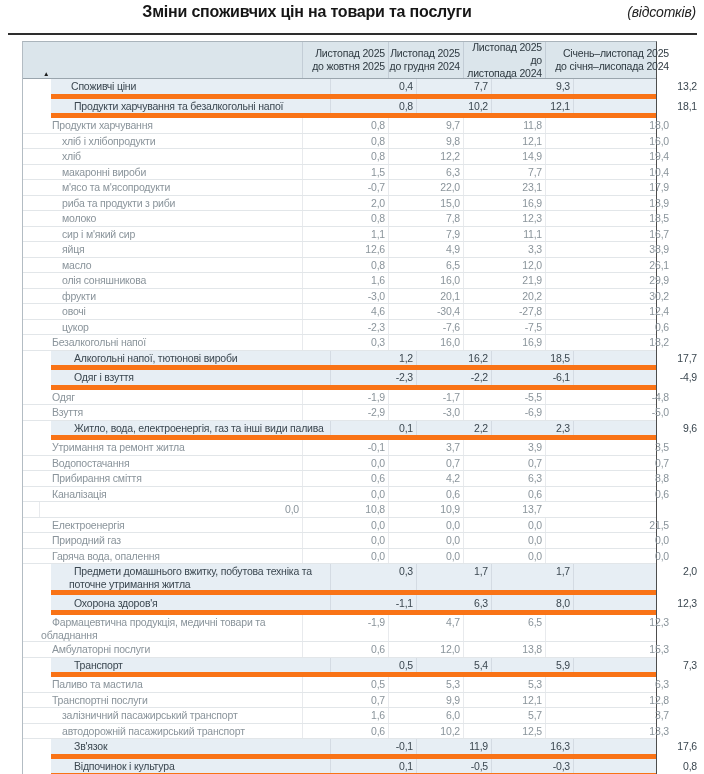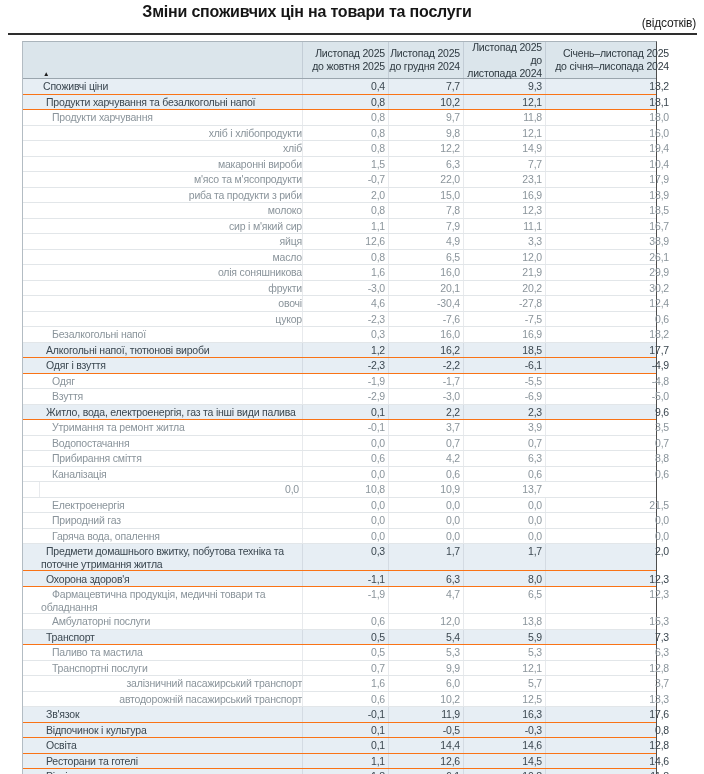--- a/index.html
+++ b/index.html
@@ -7,22 +7,22 @@
     width:704px;height:774px;overflow:hidden;position:relative;
     font-family:"Liberation Sans","DejaVu Sans",sans-serif;
     letter-spacing:-0.2px;
     -webkit-font-smoothing:antialiased;
   }
   .page-title{
     margin:0;padding-top:3px;padding-right:90px;
     text-align:center;font-size:16px;font-weight:bold;color:#161616;
   }
   .unit-note{
-    position:absolute;top:16px;right:8px;
-    font-size:12px;color:#222;
+    position:absolute;top:4px;right:8px;
+    font-size:14px;color:#222;font-style:italic;
   }
   .top-rule{
     position:absolute;top:33px;left:8px;right:7px;height:2px;
     background:#2e2e2e;
   }
   .table-wrap{
     position:absolute;top:41px;left:22px;width:633px;
     border-left:1px solid #b3bcc3;border-right:1px solid #4d4d4d;
     border-top:1px solid #aab4bb;
     font-size:10.5px;
@@ -49,39 +49,40 @@
     position:absolute;left:4px;bottom:1px;font-size:6.5px;color:#1c1c1c;line-height:7px;
     cursor:pointer;
   }
   .row{
     min-height:15.5px;box-sizing:border-box;
     border-bottom:1px solid #e2e6e9;
     background:#fff;color:#8a949b;
   }
   .row.hl{
     background:var(--hl-bg,#e7eef4);
-    border-bottom:1px solid #f97316;
+    border-bottom:5px solid #f97316;
     color:#3b4750;
+    margin-left:28px;
   }
   .cell{
     padding-top:1.25px;line-height:12.5px;box-sizing:border-box;min-height:14.5px;
   }
   .cell.num{
     text-align:right;padding-right:3px;
     border-left:1px solid rgba(110,125,140,.16);
     align-self:stretch;height:100%;
   }
   .cell.lbl{
     padding-left:2px;white-space:nowrap;overflow:hidden;
   }
   .row.wrap .cell.lbl{white-space:normal;}
   .lvl0 .cell.lbl{text-indent:2px;}
   .lvl1 .cell.lbl{text-indent:5px;}
   .lvl2 .cell.lbl{text-indent:11px;}
-  .lvl3 .cell.lbl{text-indent:21px;text-align:right;}
+  .lvl3 .cell.lbl{text-indent:21px;}
 </style>
 </head>
 <body>
 
 <h1 class="page-title">Зміни споживчих цін на товари та послуги</h1>
 <div class="unit-note">(відсотків)</div>
 <div class="top-rule"></div>
 
 <div class="table-wrap">
   <div class="grid-row thead">

